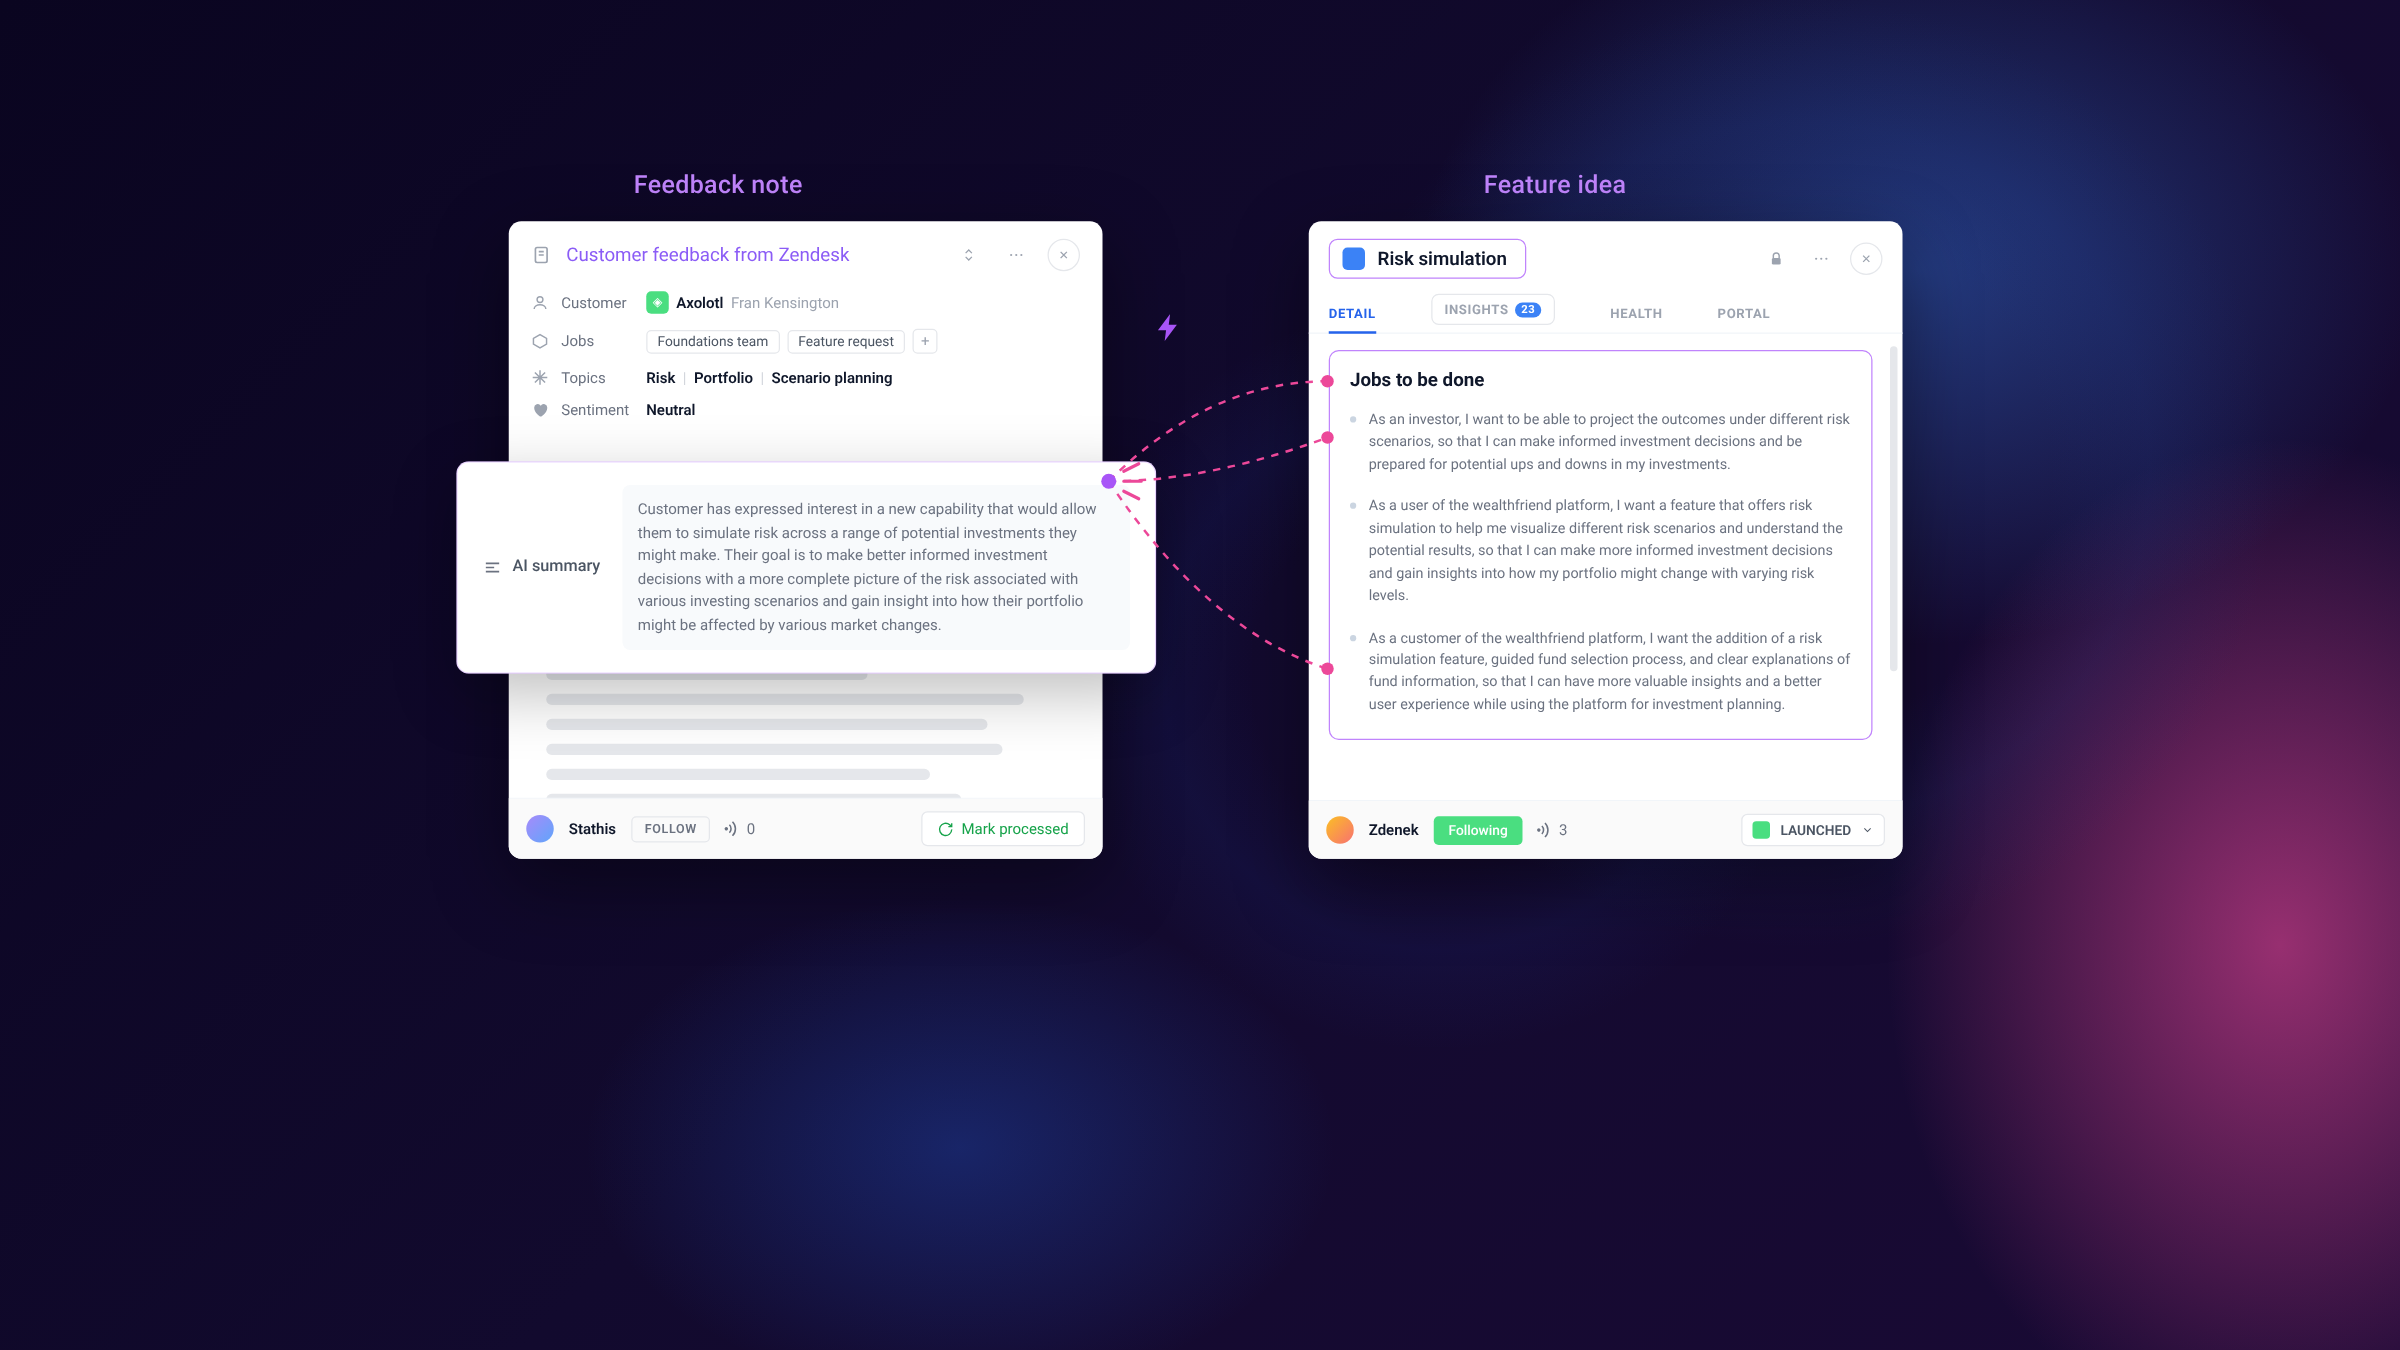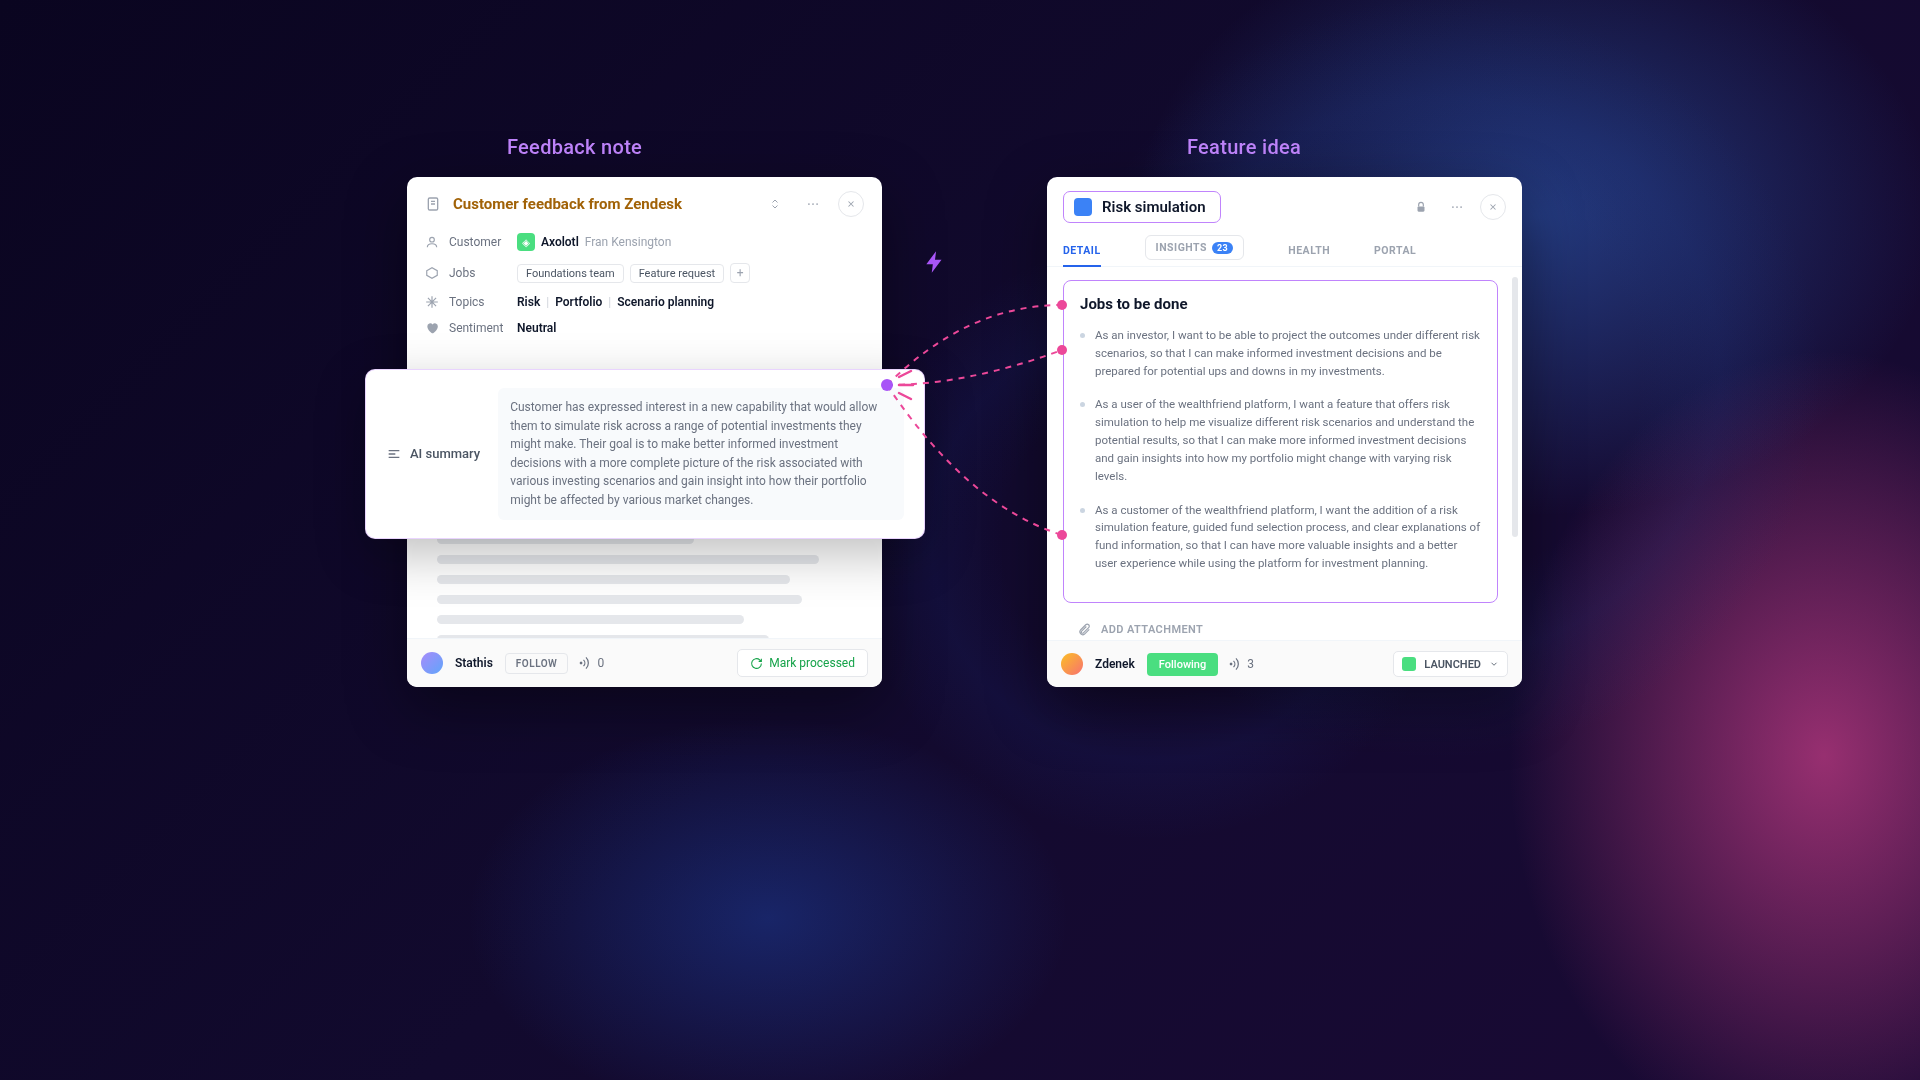--- a/index.html
+++ b/index.html
@@ -18,21 +18,21 @@
 .label { position:absolute; color:#c084fc; font-size:20px; font-weight:500; letter-spacing:0.3px; }
 .label.left { left:280px; top:0; }
 .label.right { left:960px; top:0; }
 
 .card { position:absolute; background:#fff; border-radius:10px; box-shadow:0 20px 60px rgba(0,0,0,0.4); }
 .card-left { left:180px; top:42px; width:475px; height:510px; }
 .card-right { left:820px; top:42px; width:475px; height:510px; }
 
 .hdr { display:flex; align-items:center; padding:14px 18px 10px; gap:12px; }
 .doc-icon { width:16px; height:16px; color:#9ca3af; display:flex; }
-.card-title { font-size:15px; font-weight:700; color:#a16207; flex:1; }
+.card-title { font-size:15px; font-weight:400; color:#8b5cf6; flex:1; }
 .ic-btn { width:26px; height:26px; display:flex; align-items:center; justify-content:center; border-radius:4px; color:#9ca3af; cursor:pointer; }
 .ic-btn.round { border:1px solid #e5e7eb; border-radius:50%; }
 
 .meta { padding:0 18px; }
 .meta-row { display:flex; align-items:center; padding:6px 0; font-size:12px; }
 .meta-icn { width:14px; height:14px; margin-right:10px; color:#9ca3af; }
 .meta-label { width:68px; color:#6b7280; }
 .meta-val { display:flex; align-items:center; gap:6px; }
 .company-chip { display:flex; align-items:center; gap:6px; }
 .company-logo { width:18px; height:18px; background:#4ade80; border-radius:4px; display:flex; align-items:center; justify-content:center; font-size:10px; color:#fff; }
@@ -260,30 +260,24 @@
       <div class="jobs-card">
         <div class="jobs-title">Jobs to be done</div>
         <div class="job-item">
             <span class="job-bullet"></span>
             <span>As an investor, I want to be able to project the outcomes under different risk scenarios, so that I can make informed investment decisions and be prepared for potential ups and downs in my investments.</span>
           </div>
         <div class="job-item">
             <span class="job-bullet"></span>
             <span>As a user of the wealthfriend platform, I want a feature that offers risk simulation to help me visualize different risk scenarios and understand the potential results, so that I can make more informed investment decisions and gain insights into how my portfolio might change with varying risk levels.</span>
           </div>
-        <div class="job-item" style="margin-bottom:15px">
+        <div class="job-item" style="margin-bottom:4px">
             <span class="job-bullet"></span>
             <span>As a customer of the wealthfriend platform, I want the addition of a risk simulation feature, guided fund selection process, and clear explanations of fund information, so that I can have more valuable insights and a better user experience while using the platform for investment planning.</span>
           </div>
-      </div>
-      <div class="attach">
-        <svg width="14" height="14" viewBox="0 0 24 24" fill="none" stroke="currentColor" stroke-width="2">
-            <path d="M21 11l-8 8a5 5 0 0 1-7-7l9-9a3.5 3.5 0 0 1 5 5l-9 9a2 2 0 0 1-3-3l8-8"></path>
-          </svg>
-        <span>ADD ATTACHMENT</span>
       </div>
     </div>
 
     <div class="scrollbar"></div>
 
     <div class="ftr">
       <div class="avatar2"></div>
       <div class="ftr-name">Zdenek</div>
       <div class="following-btn">Following</div>
       <div class="ftr-count">

